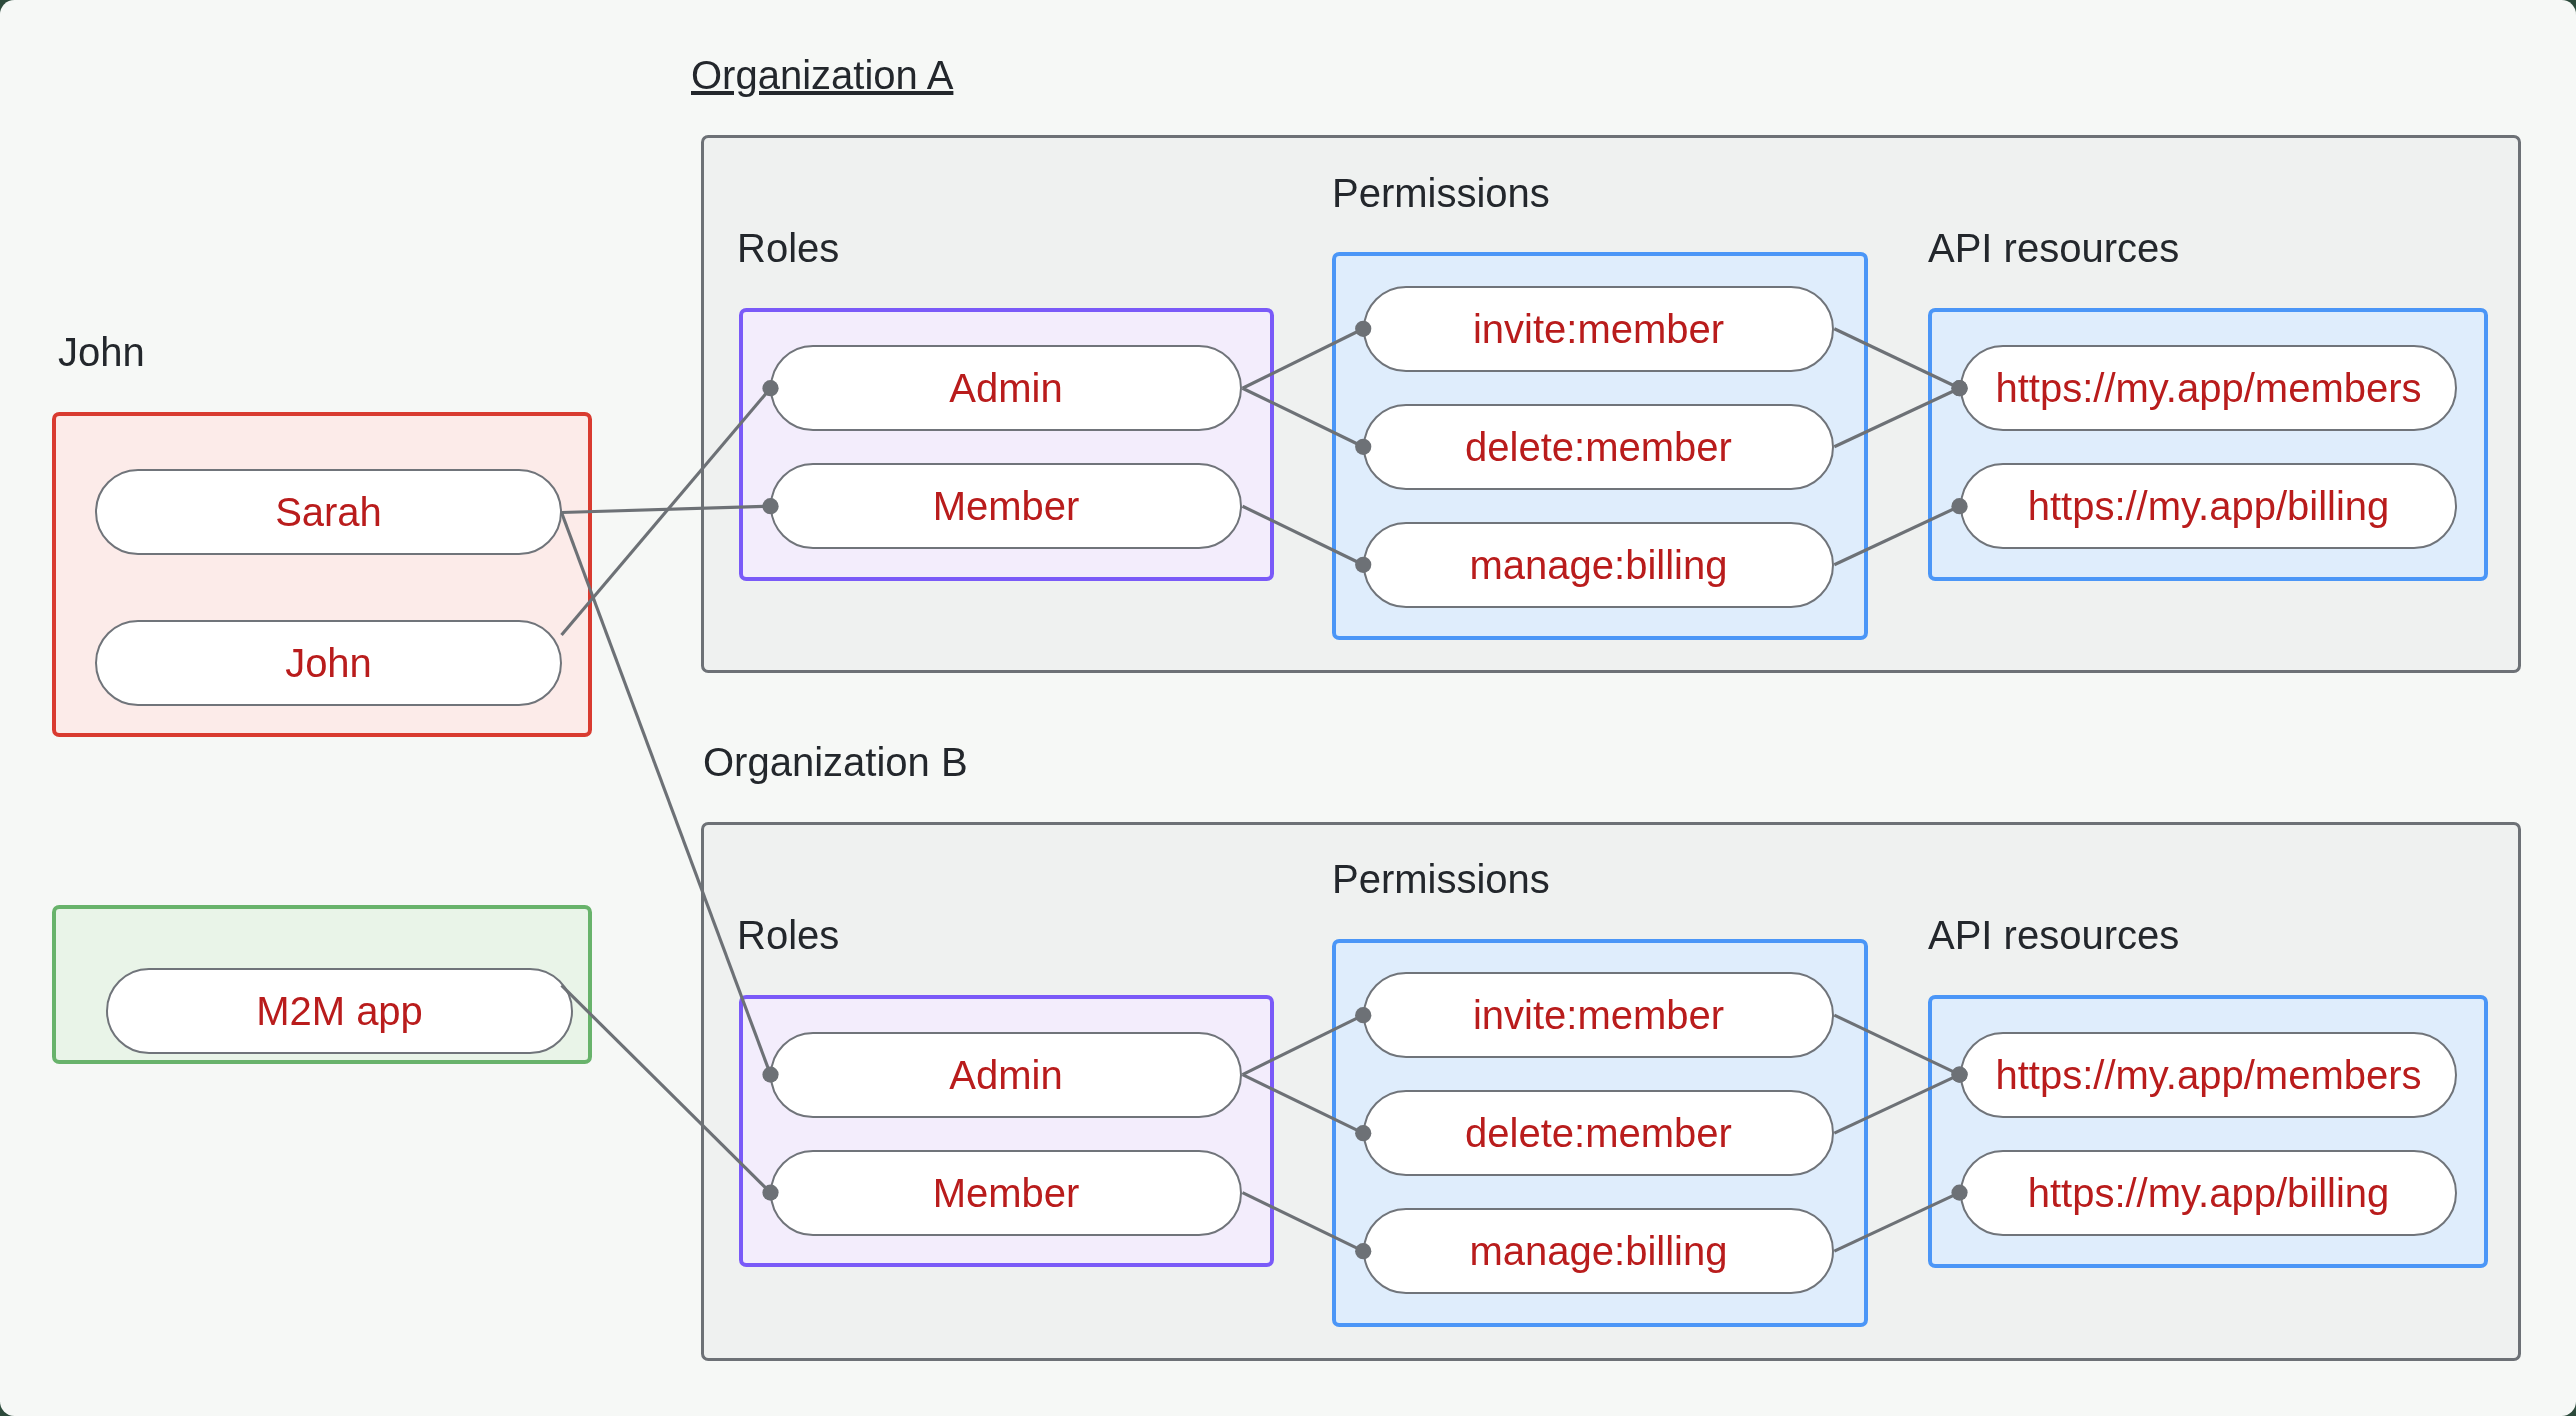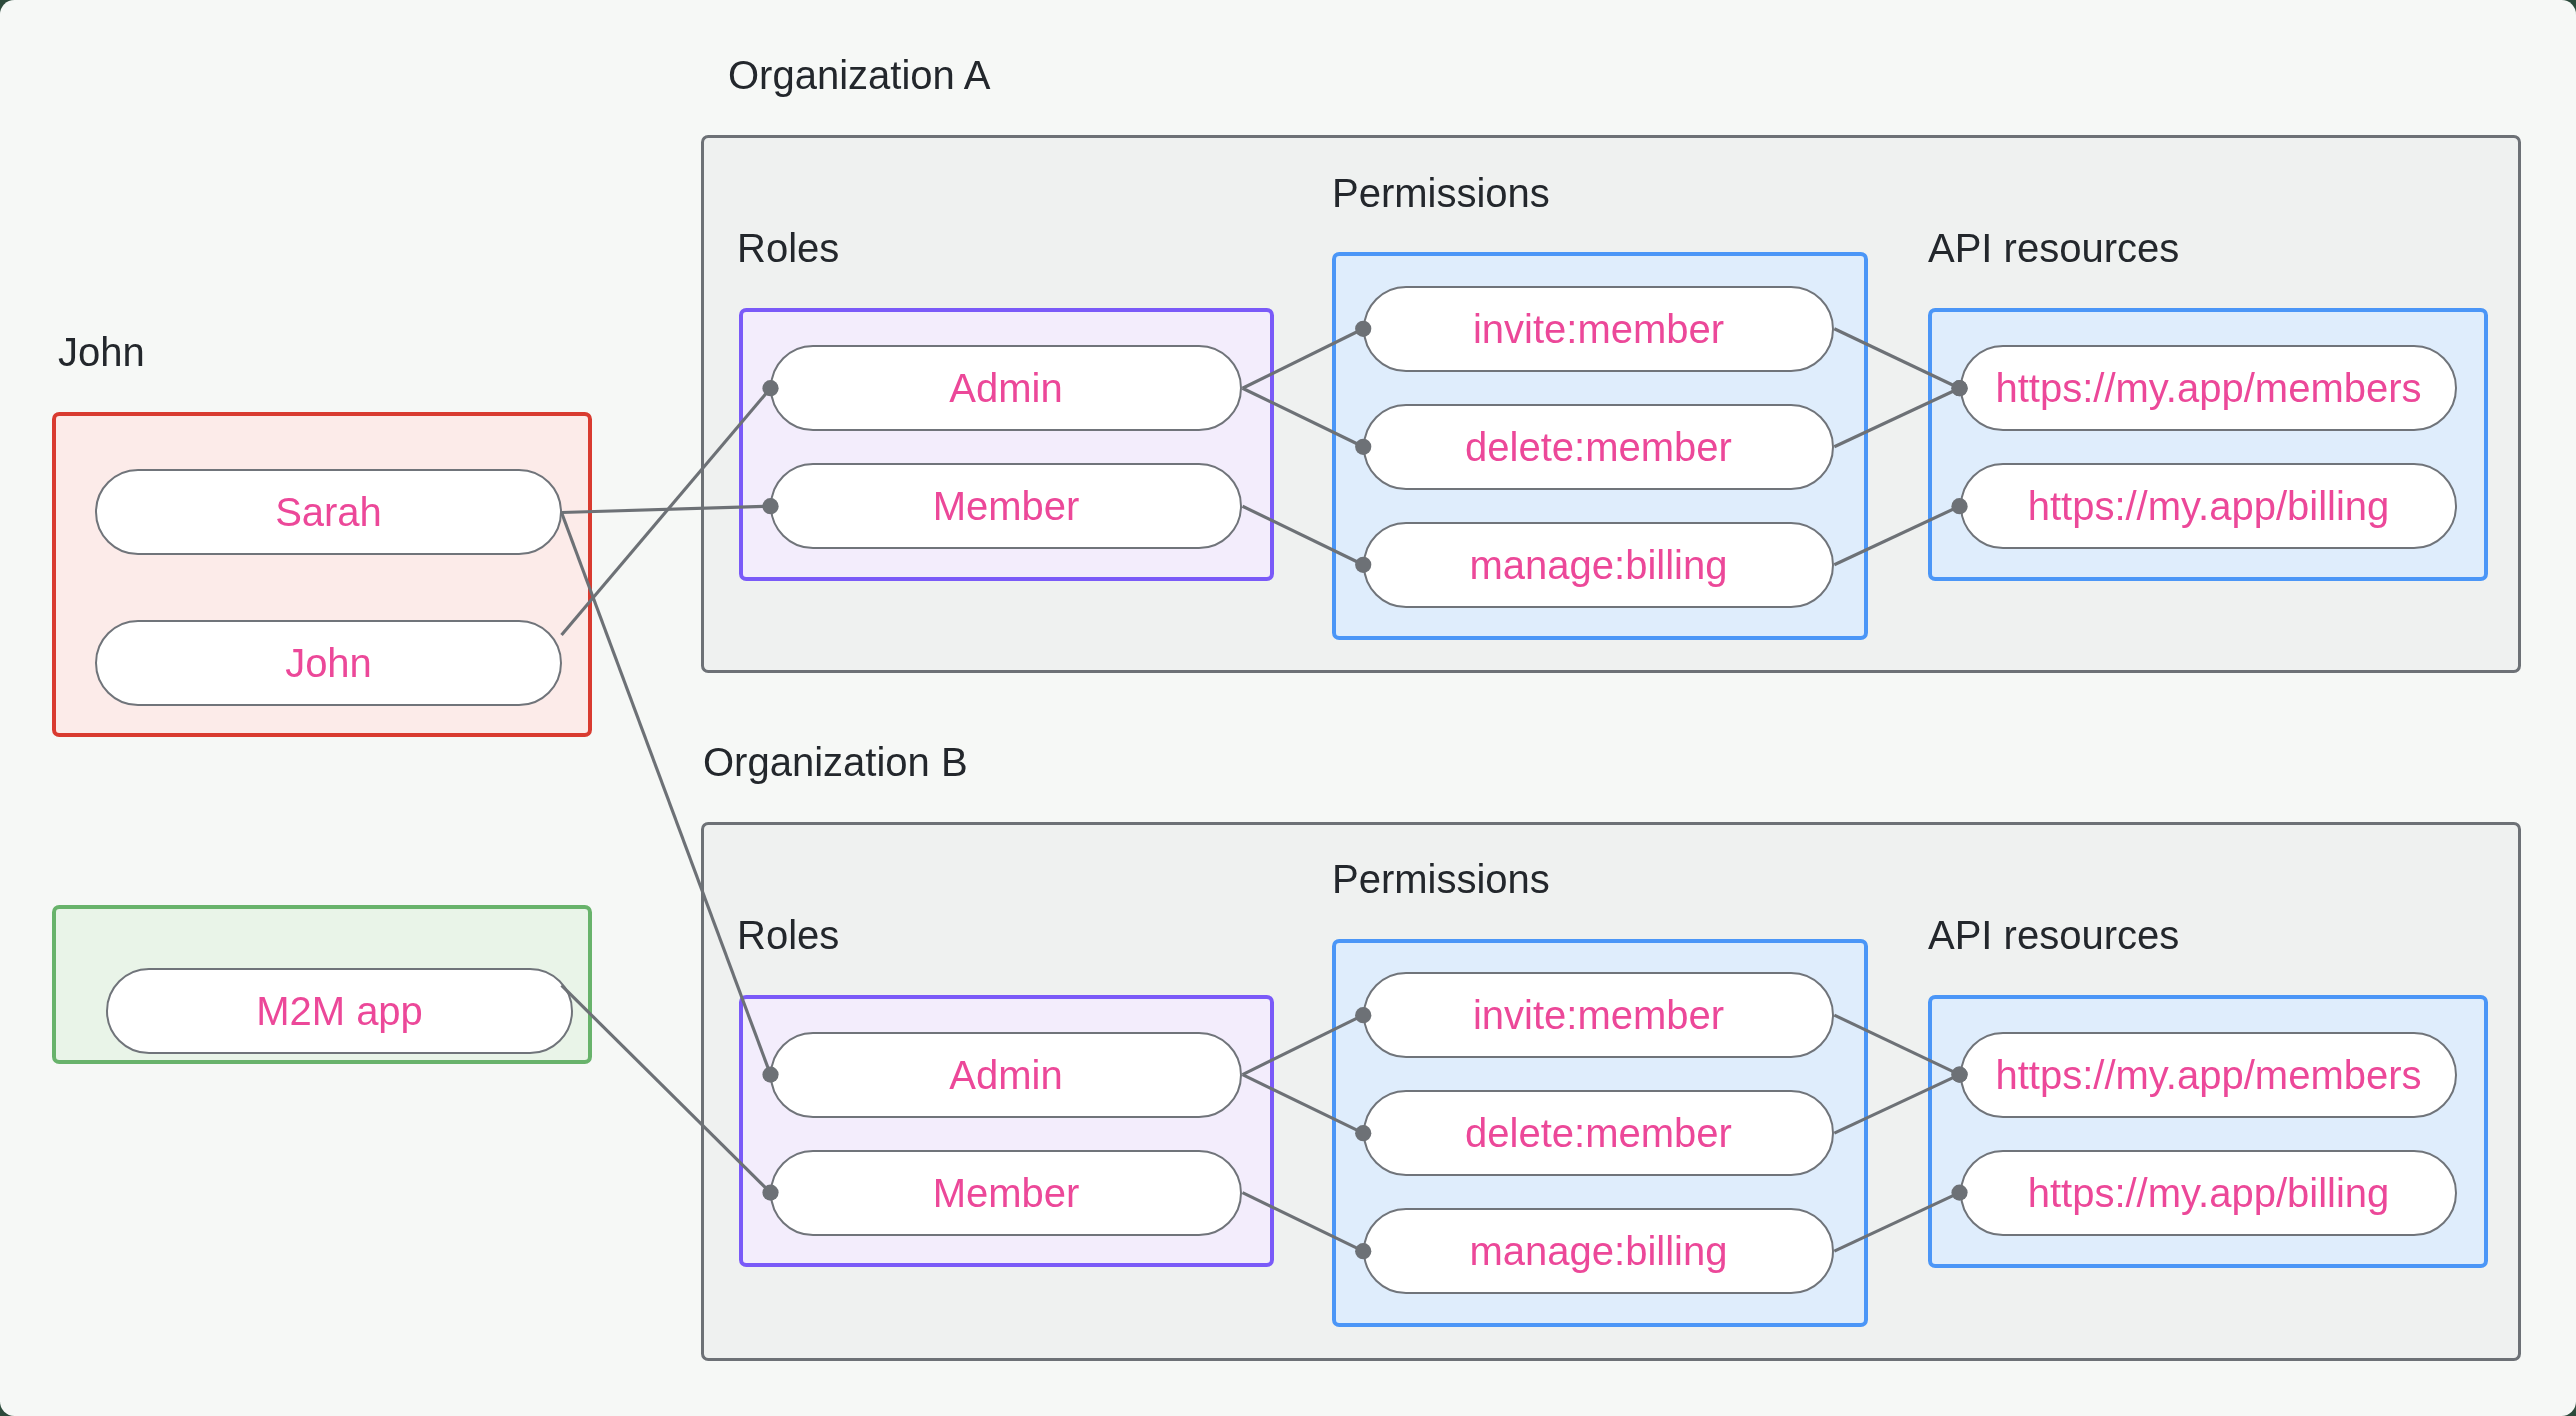--- a/index.html
+++ b/index.html
@@ -42,40 +42,40 @@
     position: absolute;
     box-sizing: border-box;
     height: 86px;
     background: #ffffff;
     border: 2.7px solid #70747a;
     border-radius: 54px;
     display: flex;
     align-items: center;
     justify-content: center;
     font-size: 40px;
-    color: #ec4899;
+    color: #b91c1c;
     white-space: nowrap;
     z-index: 3;
   }
   #edge-layer {
     position: absolute;
     left: 0; top: 0;
     width: 2576px;
     height: 1416px;
     z-index: 4;
     pointer-events: none;
   }
 </style>
 </head>
 <body>
 
 <div id="canvas">
 
   <div class="section-label" style="left:58px;  top:327px;">John</div>
-  <div class="section-label" style="left:728px; top:50px;">Organization A</div>
+  <div class="section-label" style="left:691px; top:50px;text-decoration:underline;">Organization A</div>
   <div class="section-label" style="left:703px; top:737px;">Organization B</div>
   <div class="section-label" style="left:737px; top:223px;">Roles</div>
   <div class="section-label" style="left:1332px;top:168px;">Permissions</div>
   <div class="section-label" style="left:1928px;top:223px;">API resources</div>
   <div class="section-label" style="left:737px; top:910px;">Roles</div>
   <div class="section-label" style="left:1332px;top:854px;">Permissions</div>
   <div class="section-label" style="left:1928px;top:910px;">API resources</div>
 
   <div class="group-box org-box" style="left:701px; top:135px;  width:1820px; height:538px;"></div>
   <div class="group-box org-box" style="left:701px; top:822px;  width:1820px; height:539px;"></div>

